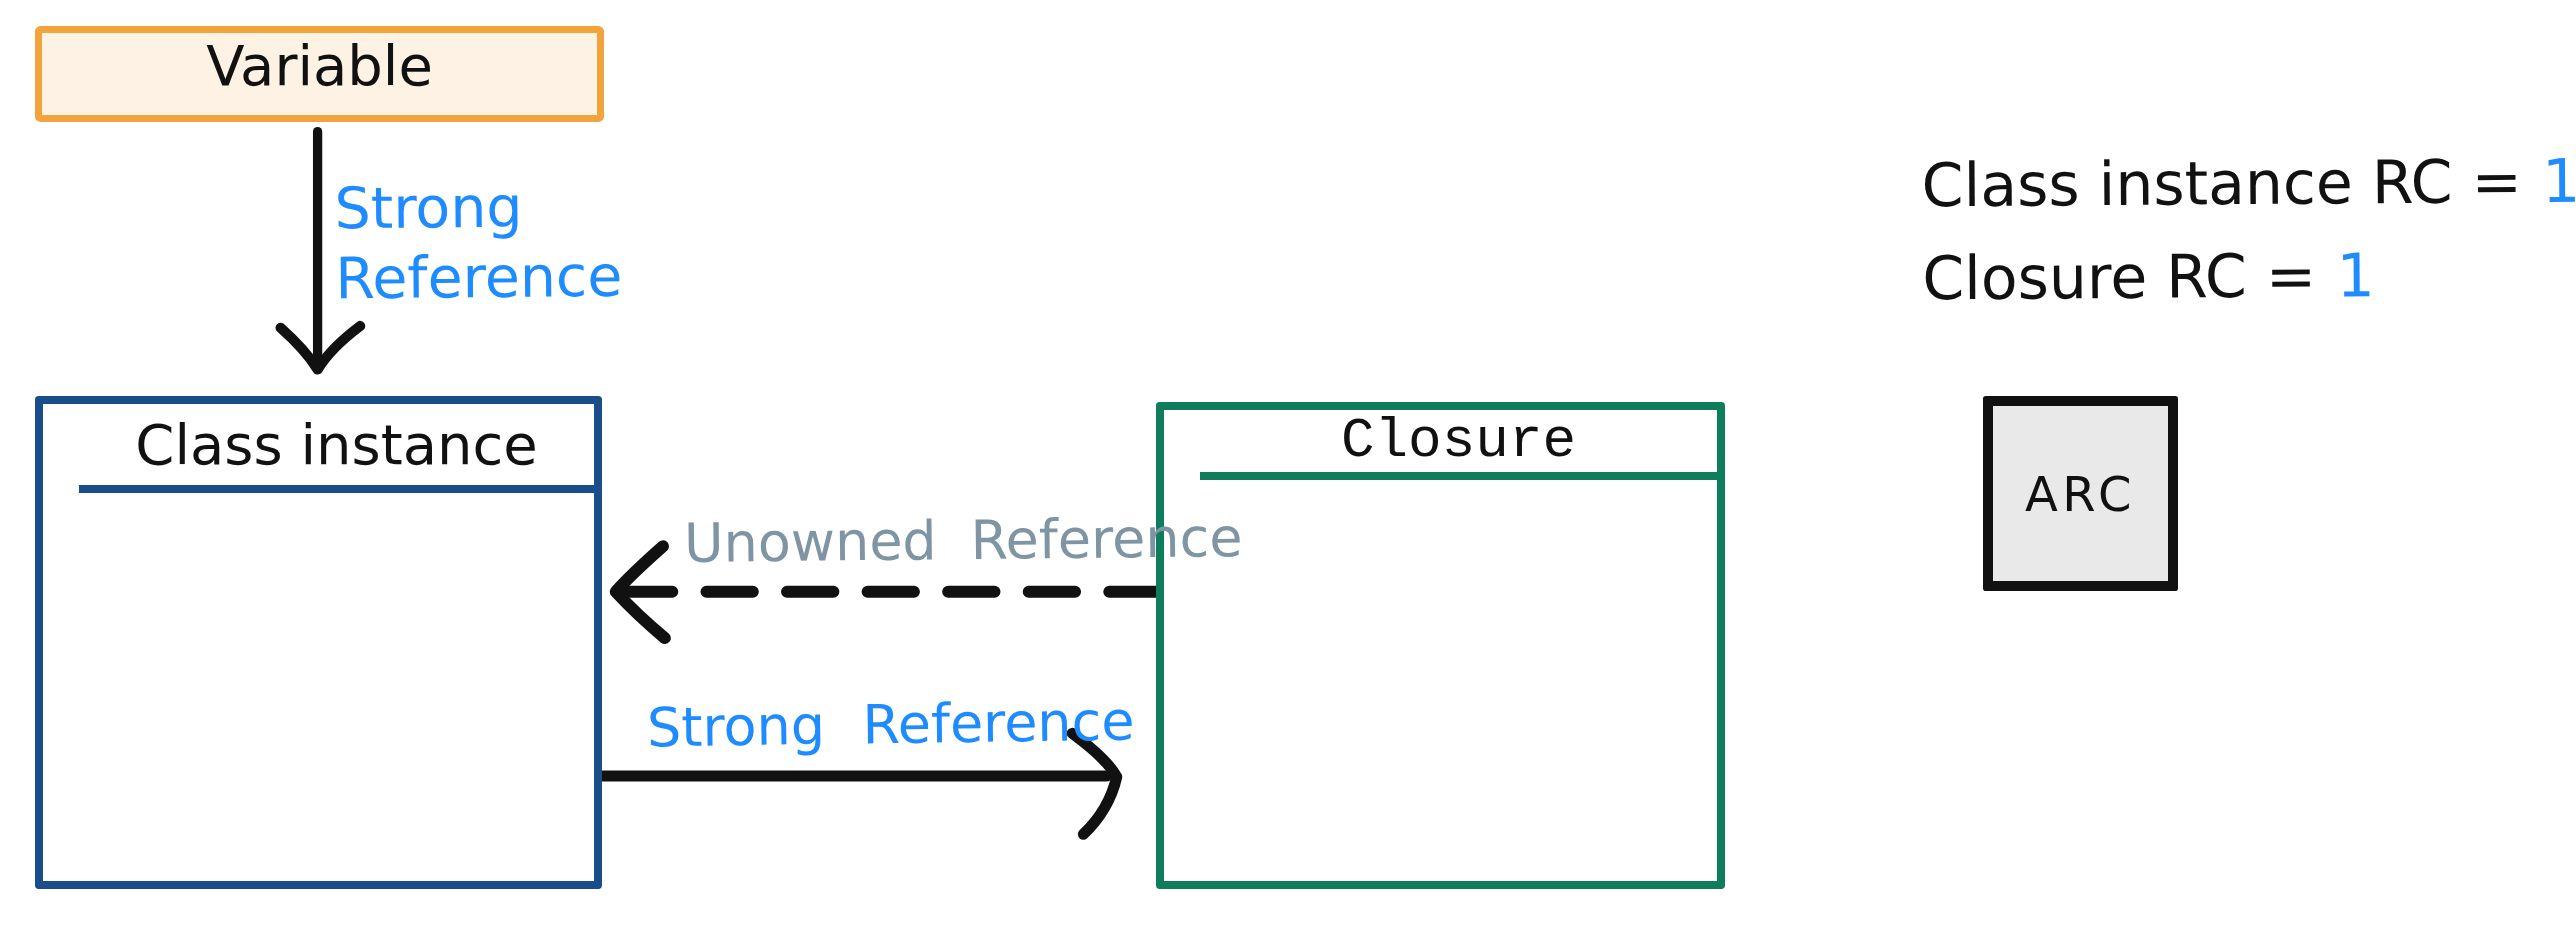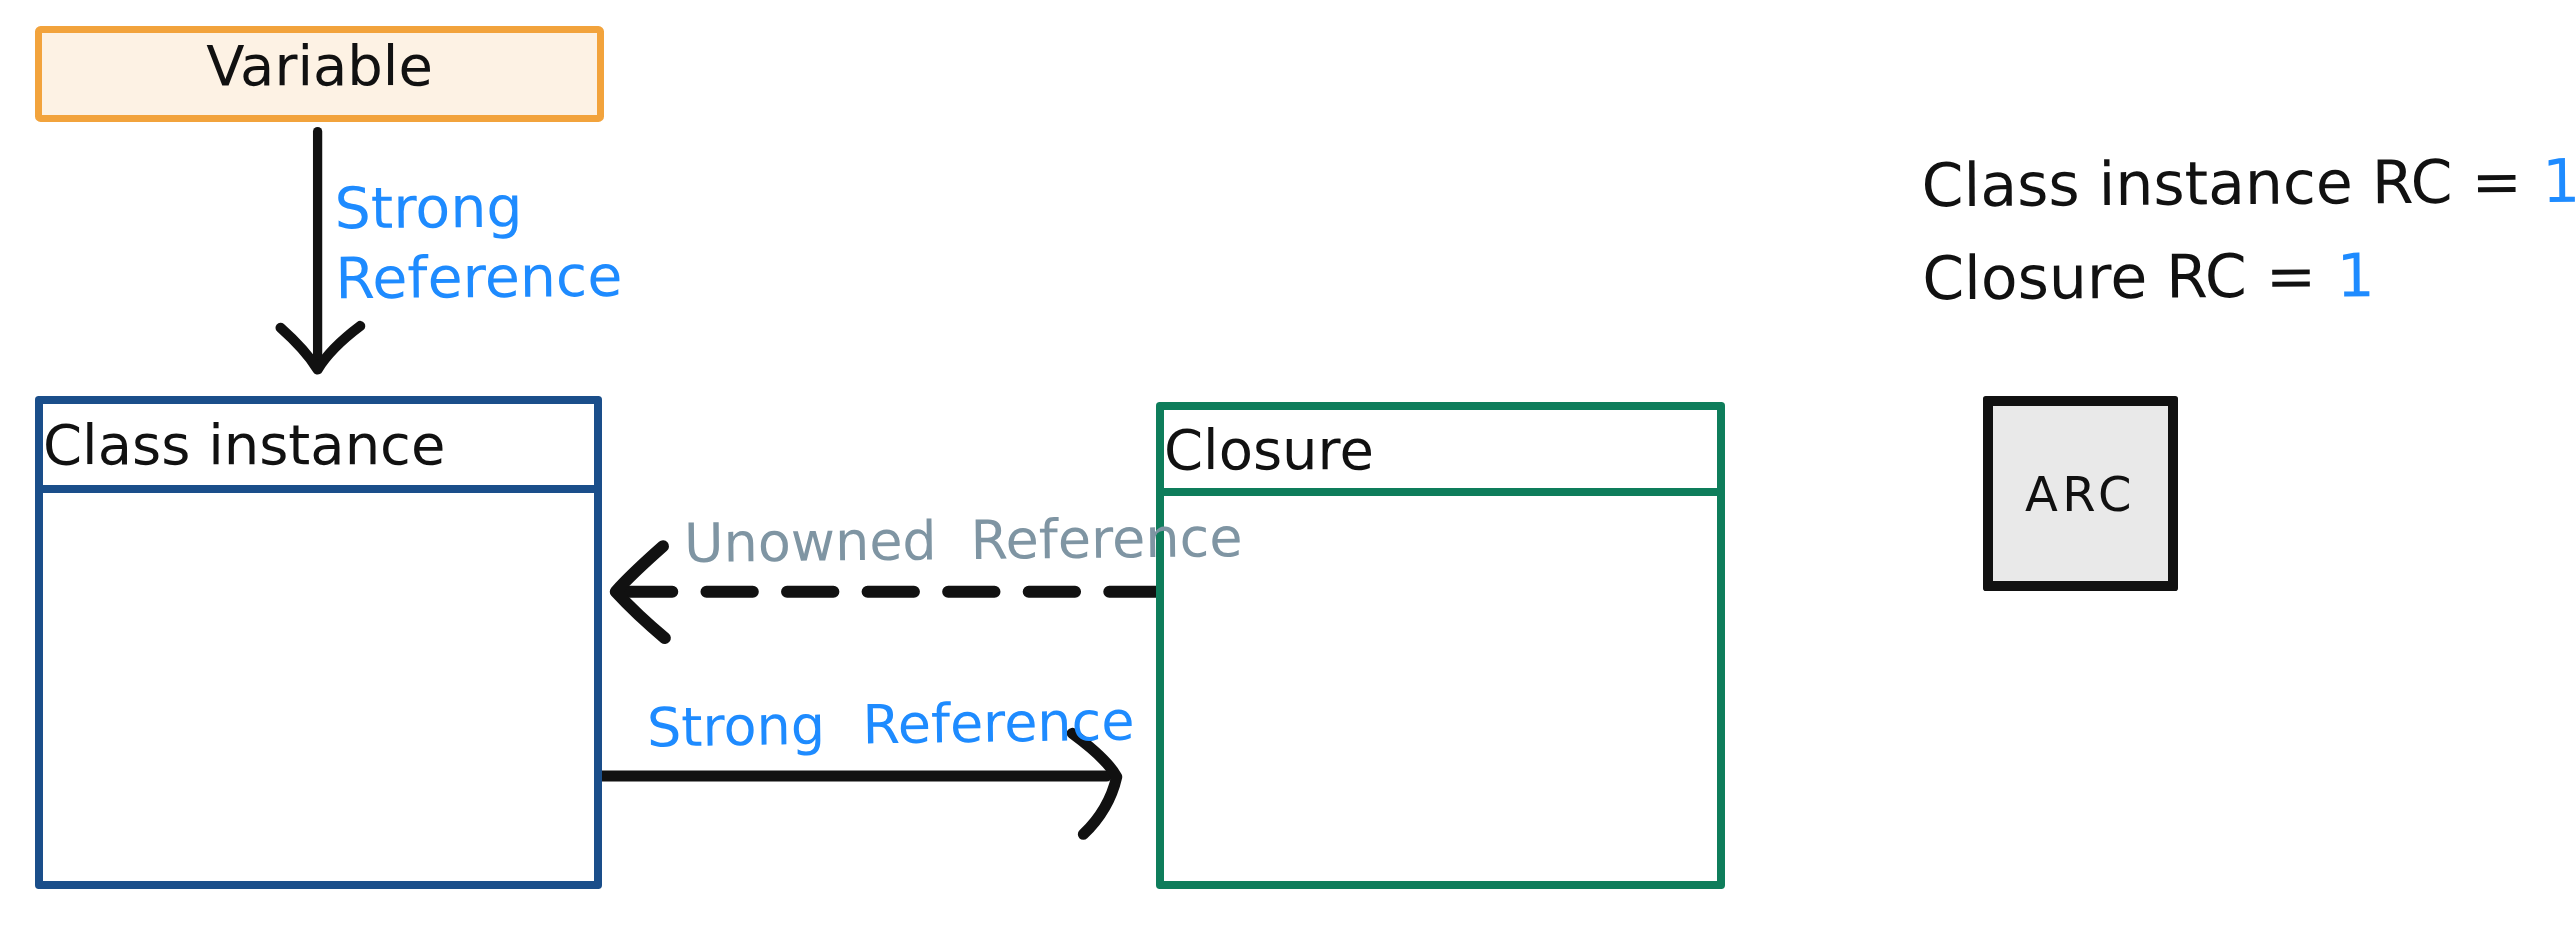--- a/index.html
+++ b/index.html
@@ -43,25 +43,26 @@
   }
   .class-box{
     left:35px;top:396px;width:567px;height:493px;
     border:8.3px solid var(--darkblue);
   }
   .closure-box{
     left:1156px;top:402px;width:569px;height:487px;
     border:8.3px solid var(--green);
   }
   .entity-header{
-    display:flex;align-items:center;
+    display:flex;align-items:center;justify-content:center;
     font-size:56px;
+    margin-left:36px;
   }
   .class-box .entity-header{height:89px;border-bottom:8.3px solid var(--darkblue);}
-  .closure-box .entity-header{height:86px;border-bottom:8.3px solid var(--green);}
+  .closure-box .entity-header{height:70px;border-bottom:8.3px solid var(--green);font-family:Liberation Mono, monospace;}
   .entity-body{flex:1;}
 
   
   .label{position:absolute;white-space:nowrap;}
   .strong-v{
     left:335px;top:172px;
     font-size:57px;line-height:70px;
     color:var(--blue);
     transform:rotate(-0.5deg);
   }

